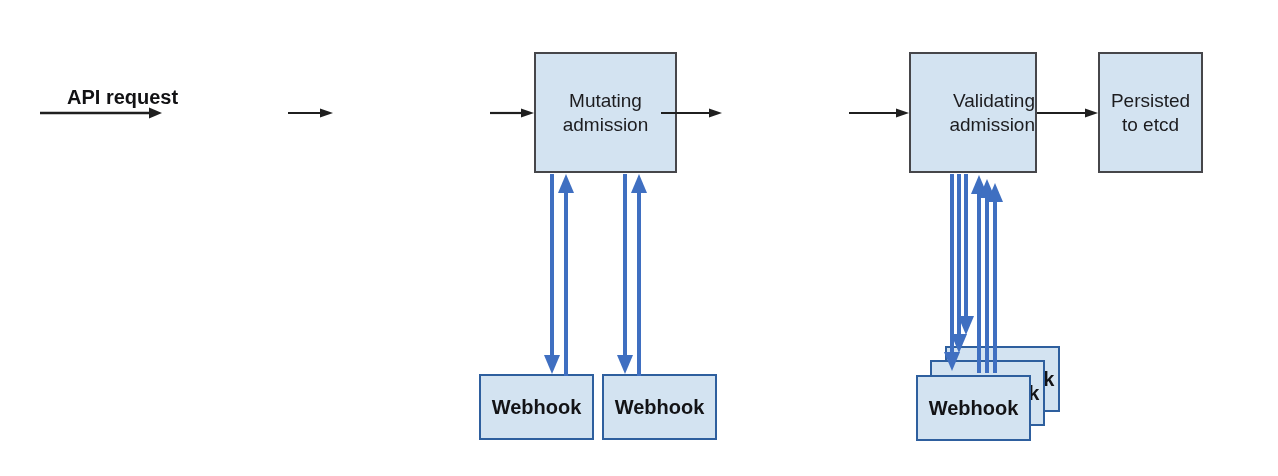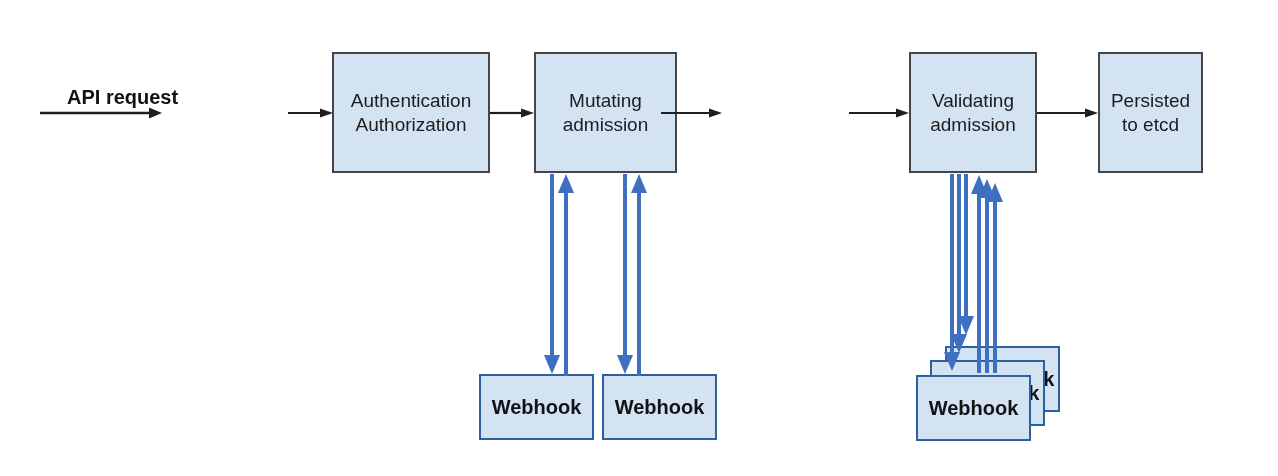--- a/index.html
+++ b/index.html
@@ -144,32 +144,28 @@
     </g>
     <g stroke="#3f6fc1" fill="#3f6fc1">
       <line x1="995" y1="201" x2="995" y2="373" stroke-width="4"></line>
       <polygon points="987,202 1003,202 995,183" stroke="none"></polygon>
     </g>
   </svg>
 
   <div class="label-api-request">API request</div>
 
 
-  <div class="fbox" style="left:332px; width:158px;">
-    <div class="line">Authentication</div>
-    <div class="line">Authorization</div>
-  </div>
 
   <div class="fbox" style="left:534px; width:143px;">
     <div class="line">Mutating</div>
     <div class="line">admission</div>
   </div>
 
 
-  <div class="fbox" style="left:909px; width:128px;">
+  <div class="fbox" style="left:909px; width:128px;align-items:flex-end;">
     <div class="line">Validating</div>
     <div class="line">admission</div>
   </div>
 
   <div class="fbox" style="left:1098px; width:105px;">
     <div class="line">Persisted</div>
     <div class="line">to etcd</div>
   </div>
 
   <div class="wbox z2" style="left:479px; top:374px;">

